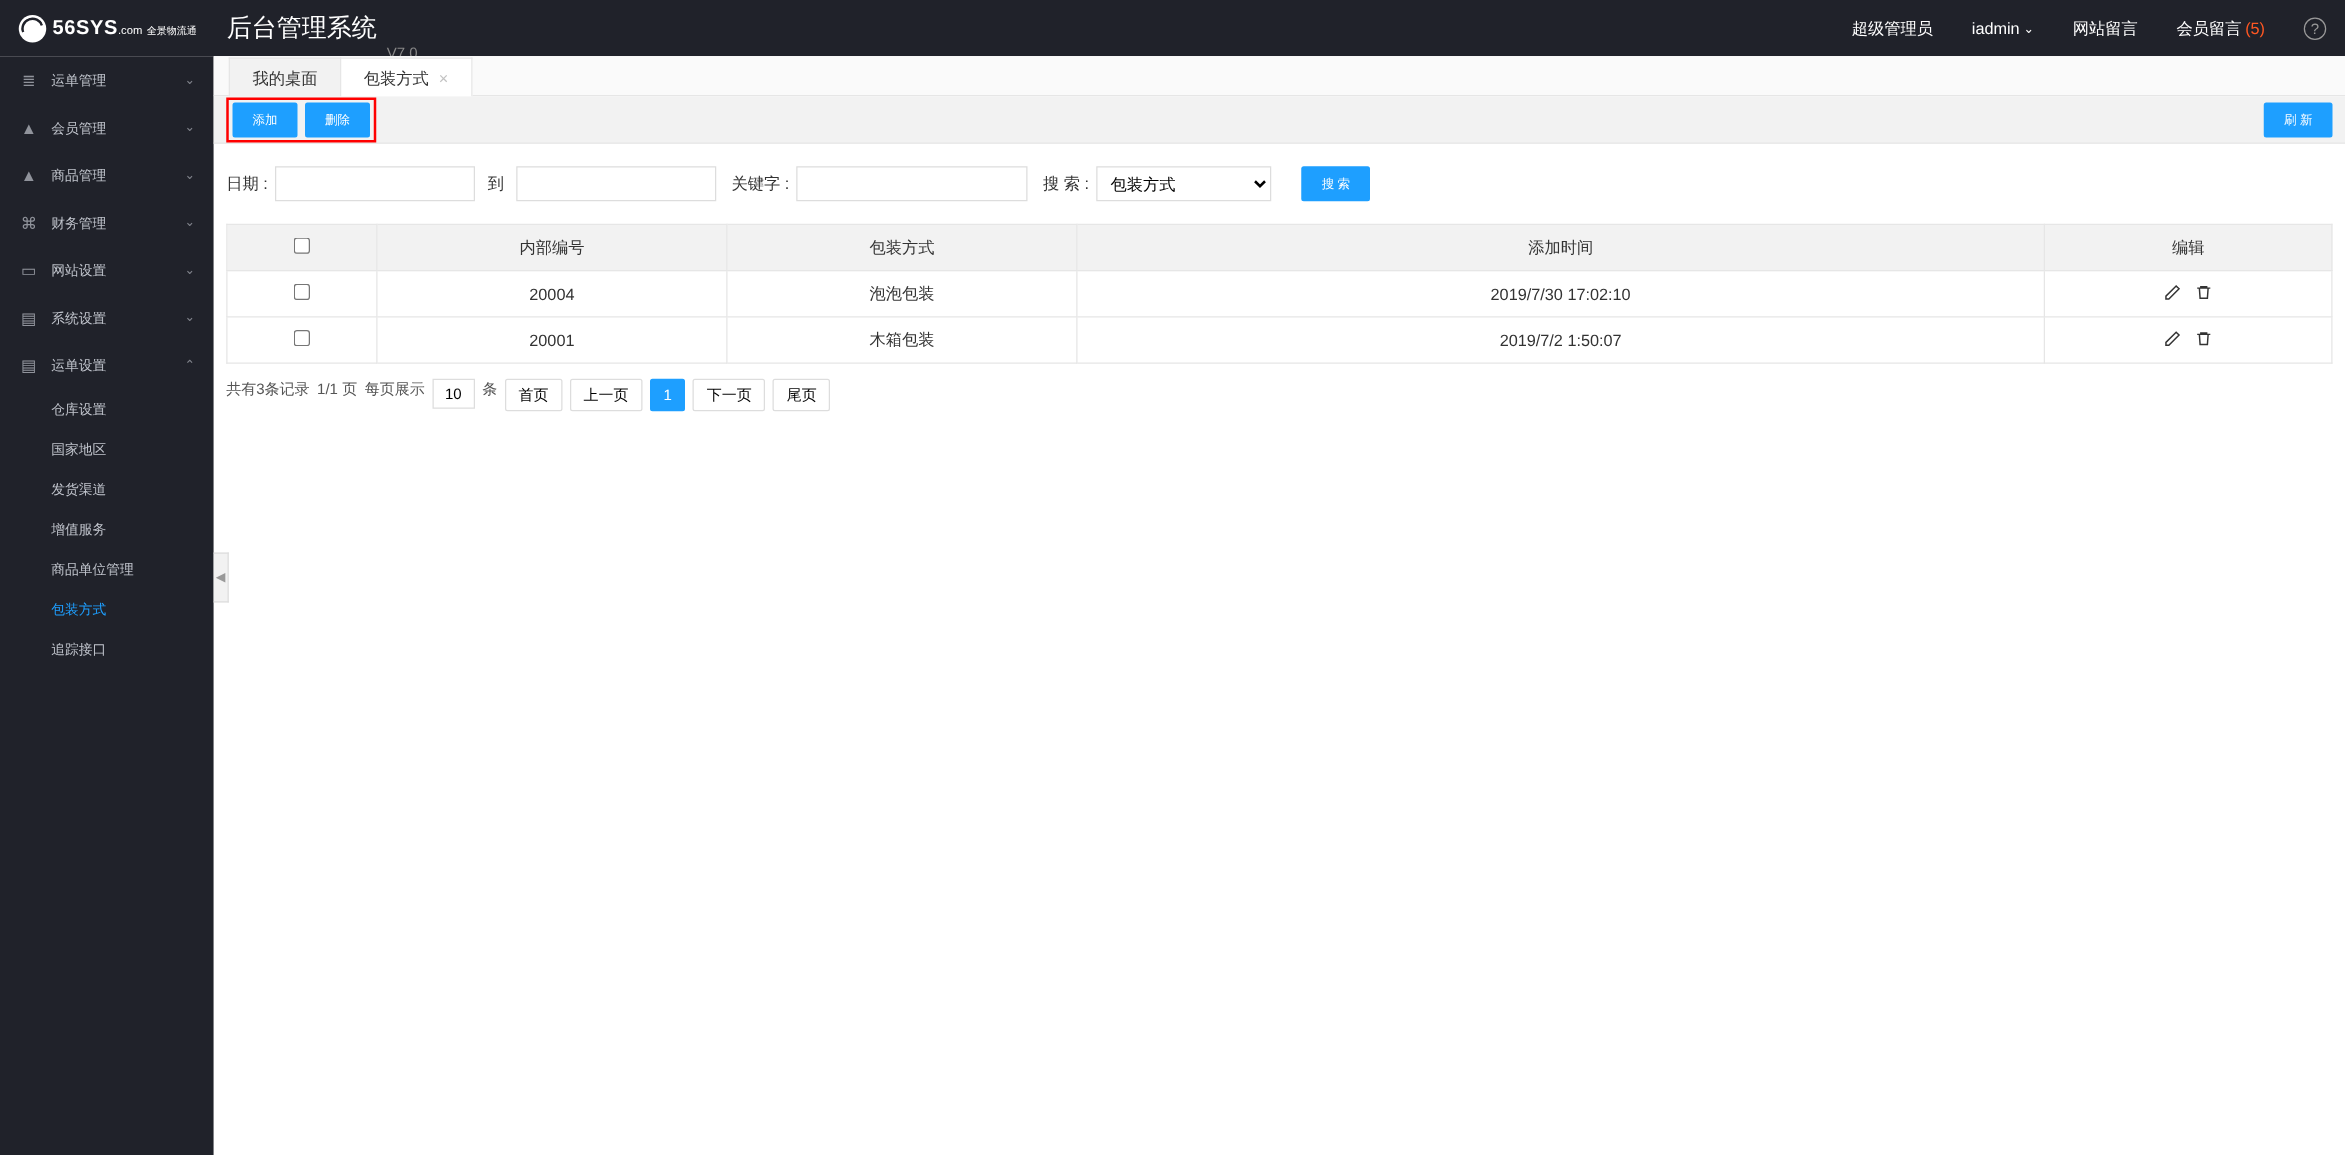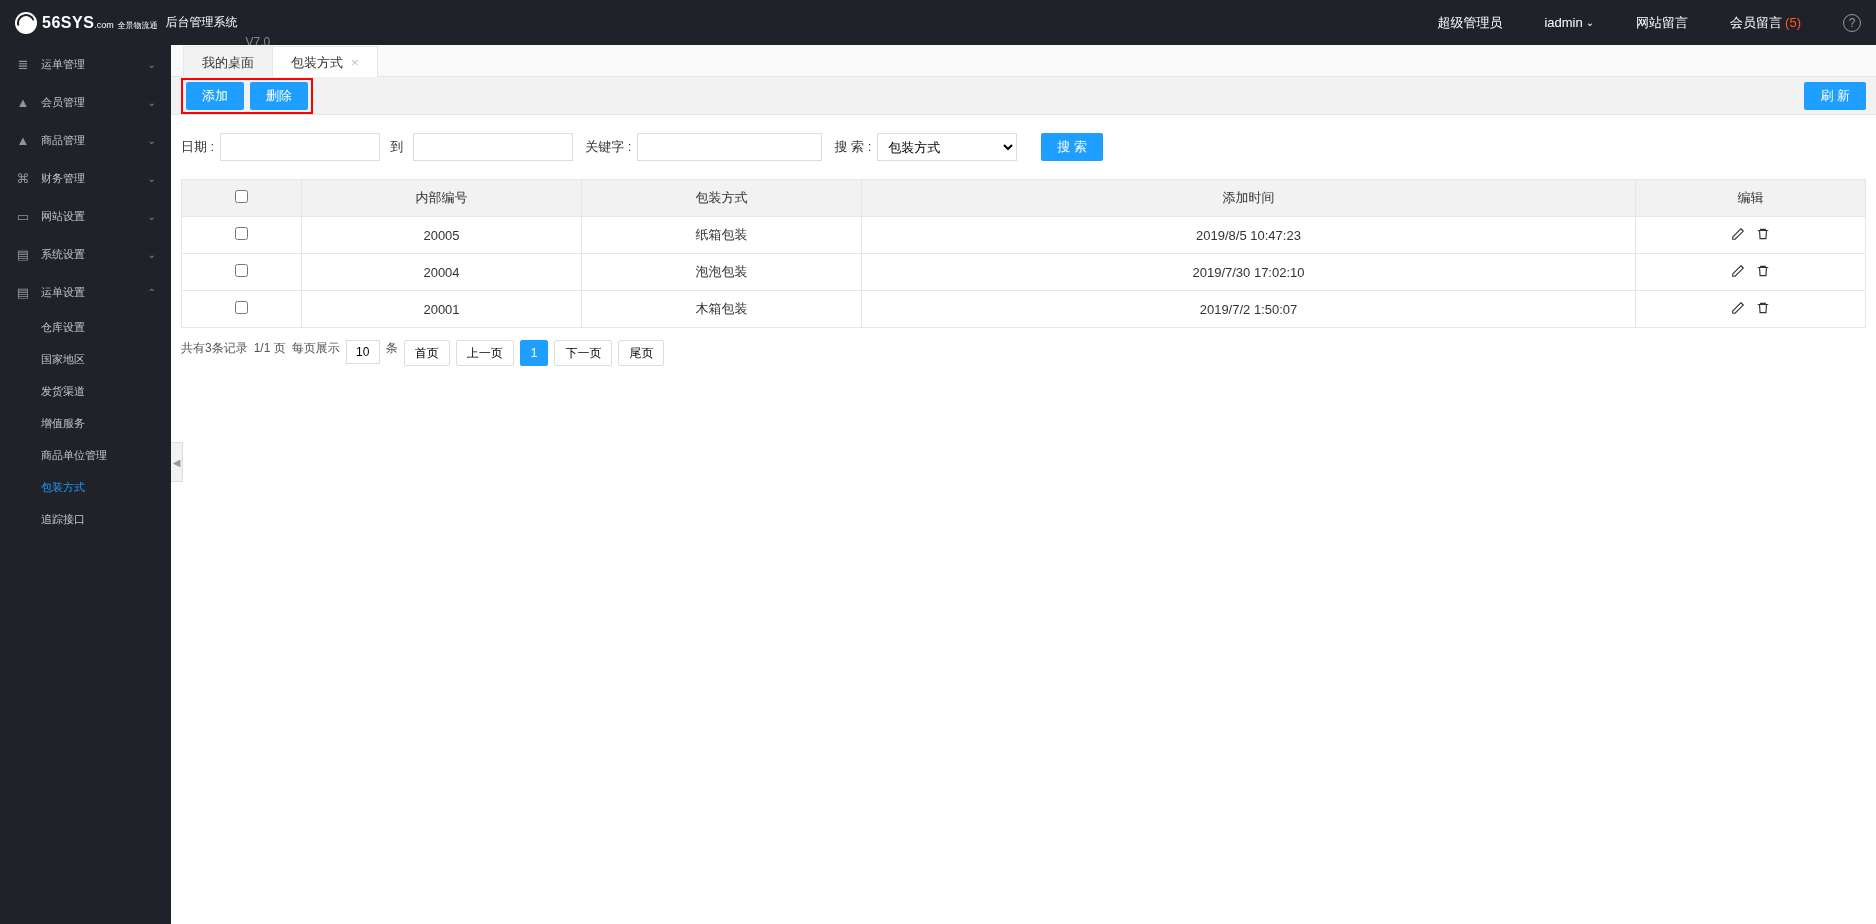--- a/index.html
+++ b/index.html
@@ -5,23 +5,23 @@
 * { margin: 0; padding: 0; box-sizing: border-box; }
 body { font-family: "Microsoft YaHei", Arial, sans-serif; font-size: 13px; color: #333; background: #fff; }
 
 
 .header { height: 45px; background: #20222a; display: flex; align-items: center; padding: 0 15px; color: #fff; }
 .logo { display: flex; align-items: center; gap: 5px; }
 .logo-icon { width: 22px; height: 22px; background: #fff; border-radius: 50%; position: relative; }
 .logo-icon::before { content: ""; position: absolute; width: 14px; height: 14px; border: 2px solid #20222a; border-radius: 50%; top: 2px; left: 2px; clip-path: polygon(0 0, 100% 0, 100% 50%, 0 50%); transform: rotate(-20deg); }
 .logo-text1 { font-size: 16px; font-weight: bold; letter-spacing: 0.5px; }
 .logo-text2 { font-size: 9px; line-height: 1; }
-.title { margin-left: 8px; font-size: 12px; }
+.title { margin-left: 24px; font-size: 20px; }
 .version { margin-left: 8px; font-size: 12px; color: #888; margin-top: 39px; }
-.header-right { margin-left: auto; display: flex; align-items: center; gap: 42px; font-size: 13px; }
+.header-right { margin-left: auto; display: flex; align-items: center; gap: 31px; font-size: 13px; }
 .header-right .item { color: #fff; cursor: pointer; display: flex; align-items: center; gap: 3px; }
 .header-right .chevron { font-size: 10px; }
 .header-right .count { color: #ff5722; }
 .help-icon { width: 18px; height: 18px; border: 1.5px solid #999; border-radius: 50%; display: flex; align-items: center; justify-content: center; font-size: 12px; color: #999; }
 
 
 .container { display: flex; height: calc(100vh - 45px); }
 .sidebar { width: 171px; background: #20222a; color: #c0c4cc; overflow-y: auto; }
 .content { flex: 1; background: #fff; position: relative; }
 
@@ -38,21 +38,21 @@
 .collapse-handle { position: absolute; left: 171px; top: 50%; transform: translateY(-50%); width: 12px; height: 40px; background: #f2f2f2; border: 1px solid #ddd; border-left: none; display: flex; align-items: center; justify-content: center; font-size: 10px; color: #999; cursor: pointer; z-index: 5; }
 
 
 .tabs { height: 32px; background: #fafafa; border-bottom: 1px solid #e6e6e6; display: flex; padding-left: 12px; }
 .tab { padding: 0 18px; height: 31px; line-height: 31px; border: 1px solid #e6e6e6; border-bottom: none; background: #fff; margin-right: -1px; margin-top: 1px; font-size: 13px; cursor: pointer; display: flex; align-items: center; gap: 8px; }
 .tab.active { background: #f2f2f2; }
 .tab-close { color: #c2c2c2; font-size: 13px; }
 
 
 .toolbar { height: 38px; background: #f2f2f2; border-bottom: 1px solid #e6e6e6; display: flex; align-items: center; padding: 0 10px; }
-.btn { height: 28px; padding: 0 16px; background: #1E9FFF; color: #fff; border: none; font-size: 13px; cursor: pointer; border-radius: 2px; }
+.btn { height: 28px; padding: 0 16px; background: #1E9FFF; color: #fff; border: none; font-size: 10px; cursor: pointer; border-radius: 2px; }
 .btn-group-highlight { display: flex; gap: 6px; border: 2px solid #ff0000; padding: 2px 3px; }
 .toolbar-right { margin-left: auto; }
 
 
 .filter-bar { padding: 18px 10px; display: flex; align-items: center; gap: 6px; font-size: 13px; }
 .filter-label { white-space: nowrap; }
 .filter-input { height: 28px; border: 1px solid #ddd; padding: 0 6px; font-size: 13px; }
 .w160 { width: 160px; }
 .w170 { width: 185px; }
 .to-label { margin: 0 4px; }
@@ -220,38 +220,20 @@
             </th>
             <th class="col-id">内部编号</th>
             <th class="col-type">包装方式</th>
             <th class="col-time">添加时间</th>
             <th class="col-edit">编辑</th>
           </tr>
         </thead>
         <tbody id="tbody">
             <tr>
     <td><input type="checkbox" class="checkbox" style=""></td>
-    <td>20005</td>
-    <td>纸箱包装</td>
-    <td>2019/8/5 10:47:23</td>
-    <td><span class="action-cell-wrap"><span class="action-cell">
-      <span class="action-icon">
-                      <svg viewBox="0 0 24 24" fill="none" stroke="#333" stroke-width="2">
-                        <path d="M17 3l4 4L7 21H3v-4L17 3z"></path>
-                      </svg>
-                    </span>
-      <span class="action-icon">
-                      <svg viewBox="0 0 24 24" fill="none" stroke="#333" stroke-width="2">
-                        <path d="M3 6h18M8 6V4h8v2M6 6l1 14h10l1-14"></path>
-                      </svg>
-                    </span>
-    </span></span></td>
-            </tr>
-            <tr>
-    <td><input type="checkbox" class="checkbox" style=""></td>
     <td>20004</td>
     <td>泡泡包装</td>
     <td>2019/7/30 17:02:10</td>
     <td><span class="action-cell">
       <span class="action-icon">
                     <svg viewBox="0 0 24 24" fill="none" stroke="#333" stroke-width="2">
                       <path d="M17 3l4 4L7 21H3v-4L17 3z"></path>
                     </svg>
                   </span>
       <span class="action-icon">

